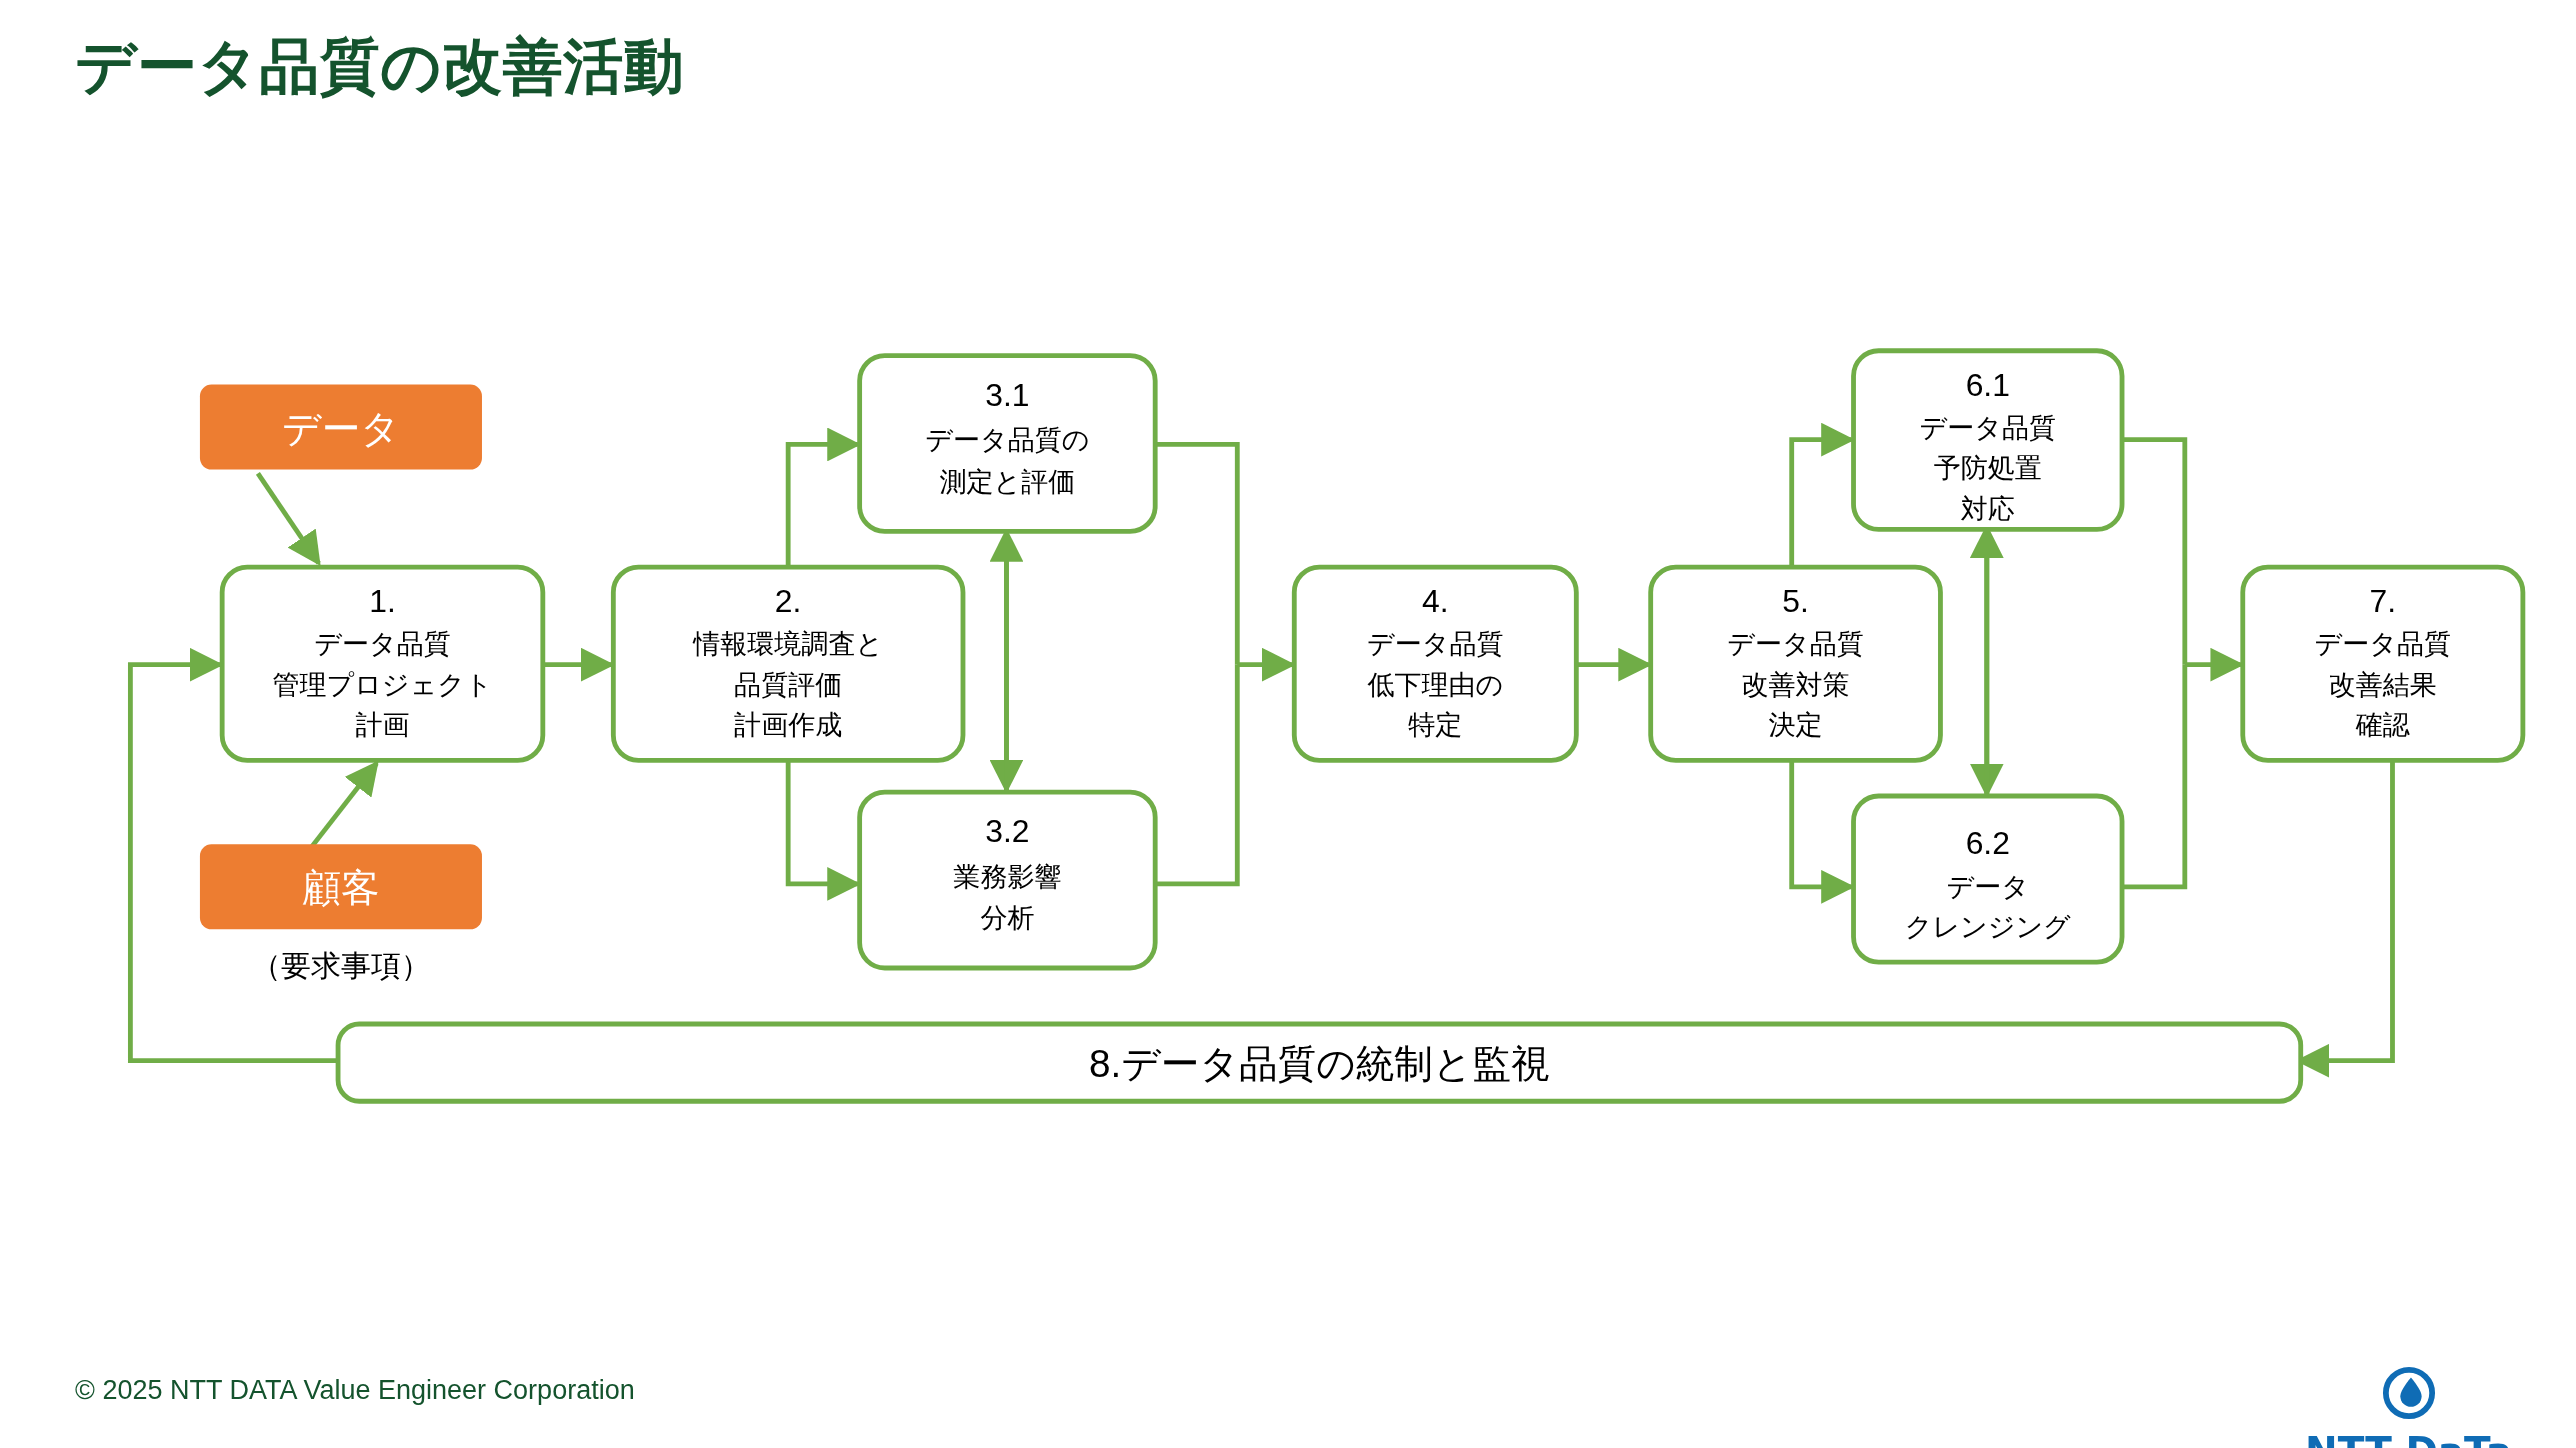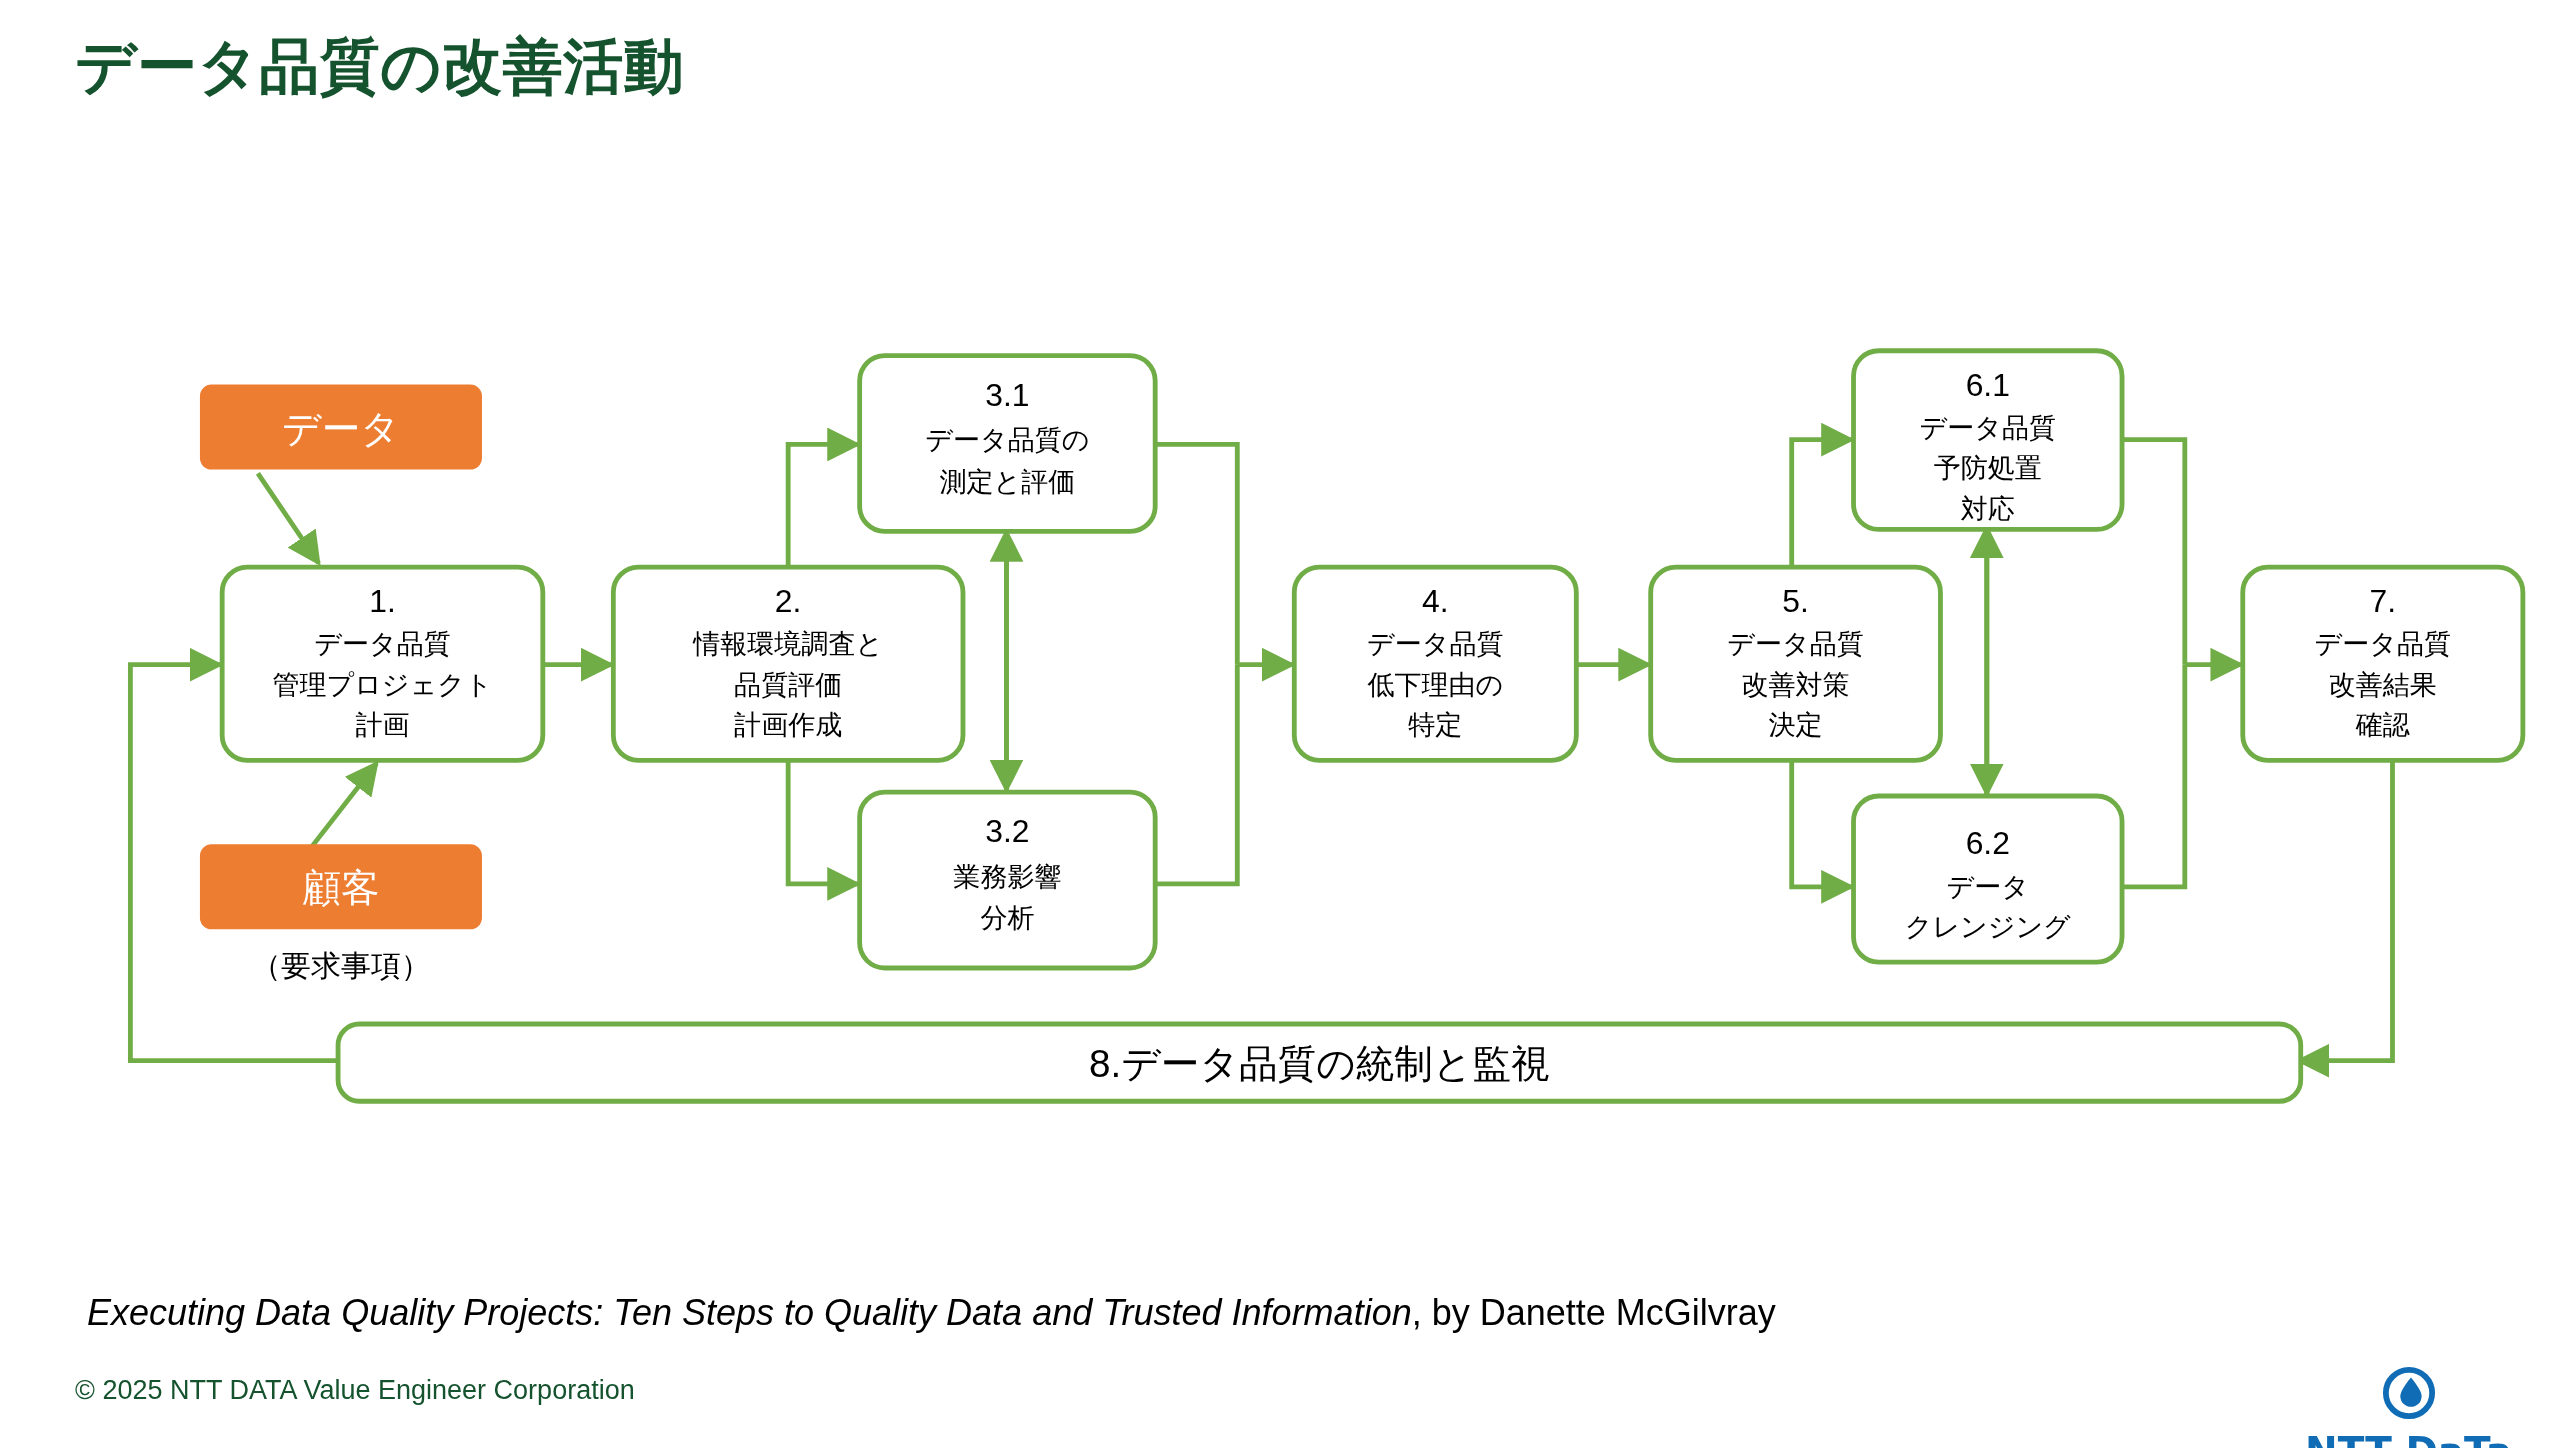--- a/index.html
+++ b/index.html
@@ -235,23 +235,20 @@
       <text class="box-label box-line" x="2467" y="718">改善結果</text>
       <text class="box-label box-line" x="2467" y="760">確認</text>
     </g>
 
     <g>
       <rect class="node-rect" x="350" y="1060" width="2032" height="80" rx="22" ry="22"></rect>
       <text class="wide-label" x="1366" y="1115">8.データ品質の統制と監視</text>
     </g>
   </svg>
 
-  <div class="citation">
-    <span class="ital">Executing Data Quality Projects: Ten Steps to Quality Data and Trusted Information</span><span>, by Danette McGilvray</span>
-  </div>
 
   <div class="copyright">© 2025 NTT DATA Value Engineer Corporation</div>
 
   <div class="logo">
     <svg class="logo-mark" width="54" height="54" viewBox="0 0 56 56">
       <circle cx="28" cy="28" r="24" fill="none" stroke="#0F6CB5" stroke-width="6"></circle>
       <path d="M34 10 C34 10, 22 24, 22 31 a12 12 0 0 0 24 0 C46 24, 34 10, 34 10 z" fill="#0F6CB5" transform="translate(-4,0) scale(0.92) translate(3,3)"></path>
     </svg>
     <span class="logo-text">NTT DaTa</span>
   </div>

